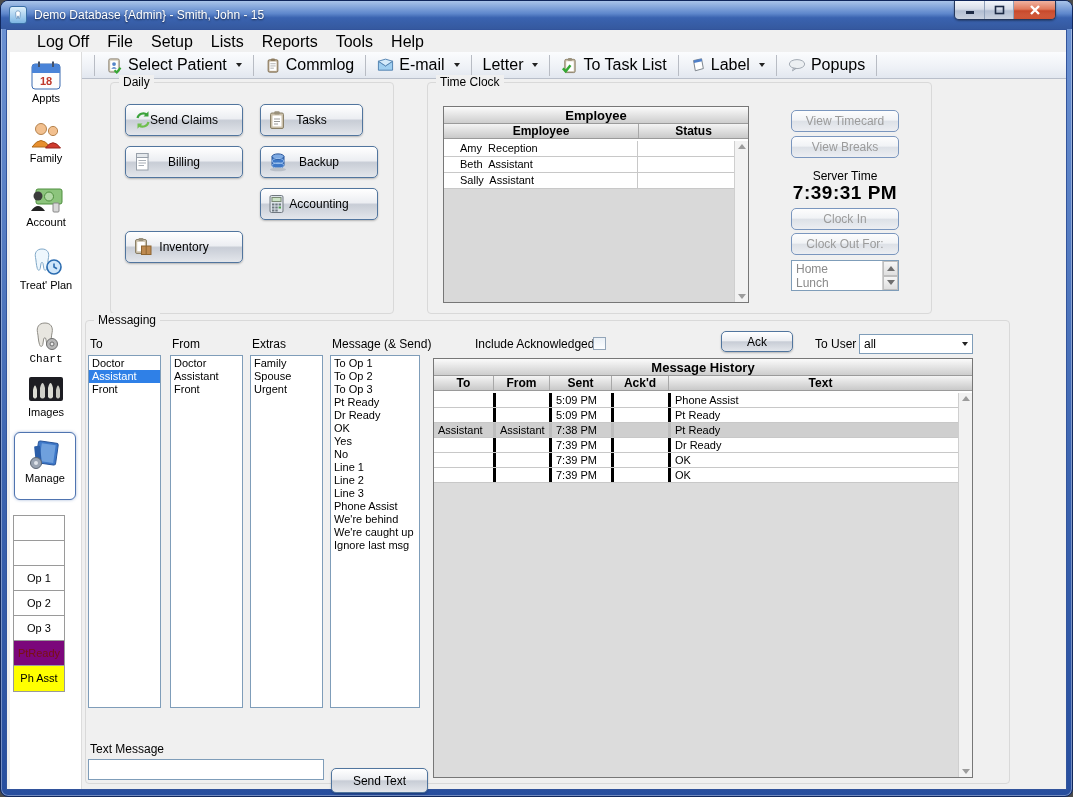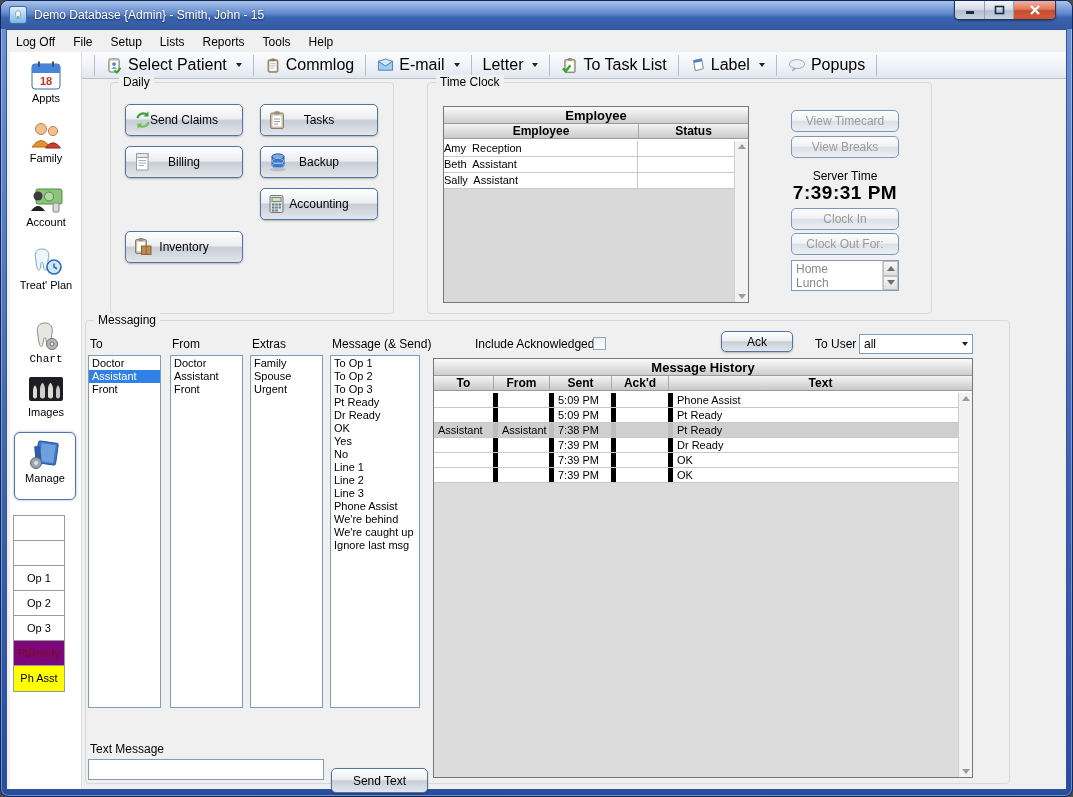--- a/index.html
+++ b/index.html
@@ -12,21 +12,21 @@
   .titlebar{position:absolute;left:0;top:0;right:0;height:28px;border-radius:7px 7px 0 0;background:linear-gradient(180deg,#a9c4e9 0%,#5e87cc 45%,#3a63b0 60%,#35599f 100%);display:flex;align-items:center;padding-left:8px;}
   .appico{width:18px;height:18px;border-radius:3px;background:linear-gradient(180deg,#dff0fb,#7db6e4);border:1px solid #3a6ea5;display:flex;align-items:center;justify-content:center;}
   .title{color:#fff;font-size:12px;margin-left:7px;text-shadow:0 1px 2px rgba(0,0,0,.6);}
   .wbtns{position:absolute;right:16px;top:0;display:flex;height:19px;border:1px solid #24385c;border-top:none;border-radius:0 0 5px 5px;overflow:hidden;box-shadow:0 1px 2px rgba(0,0,0,.35);}
   .wbtn{width:29px;display:flex;align-items:center;justify-content:center;background:linear-gradient(180deg,#f3f6fa 0%,#d6dde8 45%,#b2bed2 55%,#cbd3e0 100%);border-left:1px solid #8fa0b8;}
   .wbtn:first-child{border-left:none;}
   .wbtn.close{width:42px;background:linear-gradient(180deg,#f0b2a0 0%,#e07a5d 45%,#c8482a 55%,#d7664647 100%),linear-gradient(180deg,#eeab99,#cc4a2b);}
   .inner{position:absolute;left:5px;right:5px;top:28px;bottom:6px;background:#F0F0F0;border:1px solid #32549c;}
 
   
-  .menubar{position:absolute;left:0;top:1px;right:0;height:21px;background:#F0F0F0;display:flex;align-items:center;padding-left:0;font-size:12px;}
+  .menubar{position:absolute;left:0;top:1px;right:0;height:21px;background:#F0F0F0;display:flex;align-items:center;padding-left:21px;font-size:16px;}
   .menu-item{padding:2px 9px;cursor:default;}
   .toolbar{position:absolute;left:73px;top:22px;right:0;height:27px;background:linear-gradient(180deg,#fbfcfe 0%,#eef1f6 60%,#e2e7ef 100%);border-bottom:1px solid #b9bfca;display:flex;align-items:center;font-size:16px;}
   .tsep{width:1px;height:21px;background:#b8bcc4;margin:0 2px;}
   .tbtn{display:flex;align-items:center;gap:5px;padding:0 9px;height:23px;}
   .tri{width:0;height:0;border-left:3.5px solid transparent;border-right:3.5px solid transparent;border-top:4px solid #222;margin-left:4px;}
 
   
   .sidebar{position:absolute;left:3px;top:22px;width:72px;bottom:0;background:#fff;border-right:1px solid #dcdcdc;}
   .mod{position:absolute;left:0;width:72px;text-align:center;font-size:11px;color:#000;}
   .mod svg{display:block;margin:0 auto 1px auto;}
@@ -49,24 +49,24 @@
   .odgrid{position:absolute;border:1px solid #777;background:#fff;}
   .gtitle{height:17px;background:linear-gradient(180deg,#fbfbfb,#cdcdcd);border-bottom:1px solid #9a9a9a;font-weight:bold;font-size:13px;text-align:center;line-height:17px;}
   .ghead{height:15px;background:linear-gradient(180deg,#f4f4f4,#c9c9c9);border-bottom:1px solid #9a9a9a;display:grid;font-weight:bold;font-size:12px;line-height:14px;text-align:center;}
   .ghead > div{border-left:1px solid #a8a8a8;}
   .ghead > div:first-child{border-left:none;}
   .gbody{position:absolute;top:34px;left:0;right:0;bottom:0;background:#d9d9d9;}
   .gscroll{position:absolute;right:0;top:0;bottom:0;width:14px;background:#f2f2f2;border-left:1px solid #cfcfcf;display:flex;flex-direction:column;justify-content:space-between;align-items:center;padding:3px 0;}
   .sar-up{width:0;height:0;border-left:4px solid transparent;border-right:4px solid transparent;border-bottom:5px solid #9c9c9c;}
   .sar-dn{width:0;height:0;border-left:4px solid transparent;border-right:4px solid transparent;border-top:5px solid #9c9c9c;}
   .erow{display:grid;grid-template-columns:194px 1fr;height:16px;background:#fff;border-bottom:1px solid #c8c8c8;font-size:11px;line-height:15px;margin-right:14px;}
-  .erow > div{padding-left:0;white-space:pre;overflow:hidden;}
+  .erow > div{padding-left:16px;white-space:pre;overflow:hidden;}
   .erow > div:first-child{border-right:1px solid #c8c8c8;}
   .hrow{display:grid;grid-template-columns:59px 56px 62px 57px 1fr;height:15px;background:#fff;border-bottom:1px solid #c8c8c8;font-size:11px;line-height:14px;margin-right:14px;}
-  .hrow > div{padding-left:4px;white-space:pre;overflow:hidden;border-left:5px solid #000000;}
+  .hrow > div{padding-left:4px;white-space:pre;overflow:hidden;border-left:3px solid #000000;}
   .hrow > div:first-child{border-left:none;}
   .hrow.sel{background:#cfcfcf;}
   .hrow.sel > div{border-left-color:#bdbdbd;}
 
   
   .sublabel{position:absolute;font-size:12px;}
   .listbox{position:absolute;top:34px;height:353px;background:#fff;border:1px solid #7f9db9;overflow:hidden;padding-top:1px;}
   .lb-item{height:13px;line-height:13px;font-size:11px;padding-left:3px;white-space:pre;}
   .lb-item.sel{background:#2f80e7;color:#fff;}
 
@@ -282,21 +282,21 @@
         <span class="glabel">Daily</span>
         <div class="glossy" style="left:14px;top:21px;width:118px;height:32px;">
           <svg class="dicon" width="20" height="20" viewBox="0 0 20 20">
                 <path d="M4.5 8 A6 6 0 0 1 14 4.6" fill="none" stroke="#3ba23b" stroke-width="2.2"></path>
                 <path d="M15.5 1.2 L15.5 6.6 L10.5 6.6 Z" fill="#3ba23b"></path>
                 <path d="M15.5 12 A6 6 0 0 1 6 15.4" fill="none" stroke="#6fbf4f" stroke-width="2.2"></path>
                 <path d="M4.5 18.8 L4.5 13.4 L9.5 13.4 Z" fill="#6fbf4f"></path>
               </svg>
           <span>Send Claims</span>
         </div>
-        <div class="glossy" style="left:149px;top:21px;width:118px;height:32px;">
+        <div class="glossy" style="left:149px;top:21px;width:103px;height:32px;">
           <svg class="dicon" width="18" height="20" viewBox="0 0 18 20">
                 <rect x="2.5" y="3" width="13" height="15.5" rx="1.5" fill="#cabfa9" stroke="#8a8068"></rect>
                 <rect x="4.5" y="5.5" width="9" height="11" fill="#fff"></rect>
                 <rect x="6.3" y="1.2" width="5.4" height="3.2" rx="1" fill="#9a917c"></rect>
                 <line x1="6" y1="9" x2="12" y2="9" stroke="#999"></line>
                 <line x1="6" y1="11.5" x2="12" y2="11.5" stroke="#999"></line>
                 <line x1="6" y1="14" x2="10" y2="14" stroke="#999"></line>
               </svg>
           <span>Tasks</span>
         </div>

